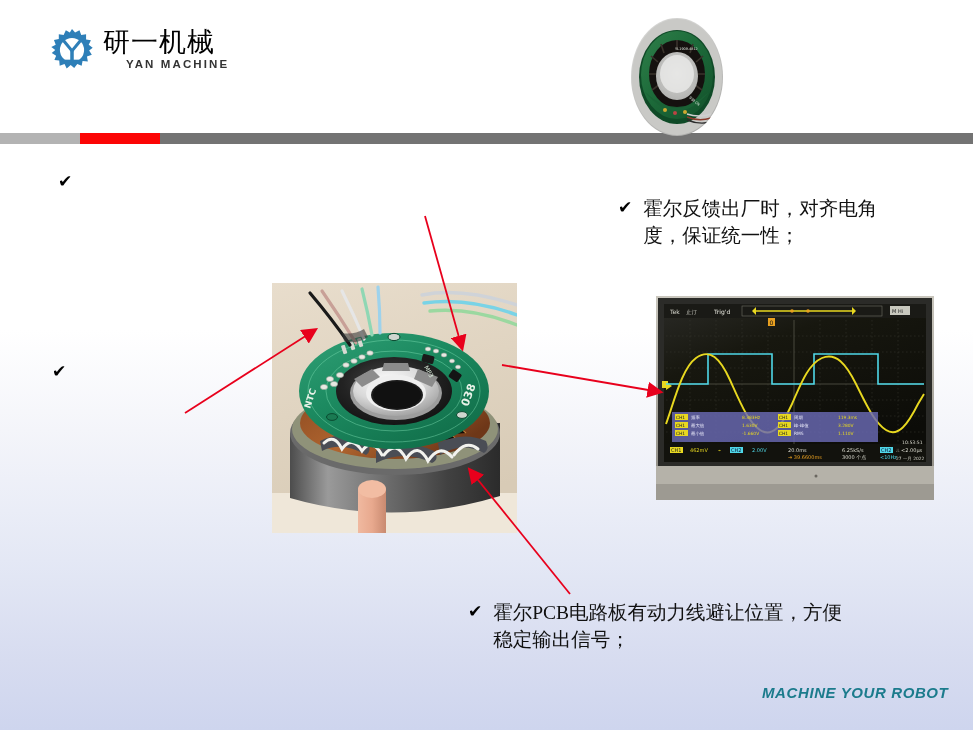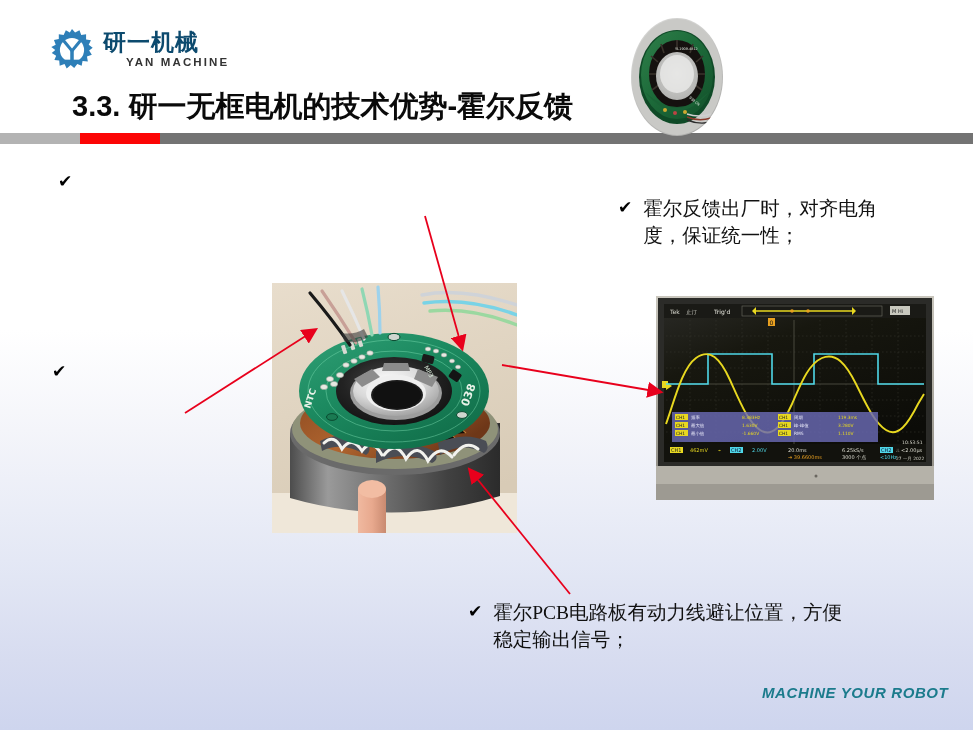--- a/index.html
+++ b/index.html
@@ -23,21 +23,21 @@
     background:#ffffff;
   }
   .logo-wrap {
     position:absolute; left:50px; top:28px;
     display:flex; align-items:center; gap:9px;
   }
   .logo-gear { width:44px; height:44px; display:block; }
   .logo-text { line-height:1; }
   .logo-cn {
     font-family:"Liberation Sans","DejaVu Sans",sans-serif;
-    font-weight:bold; font-size:23px; color:#0c4a6e;
+    font-weight:normal; font-size:27px; color:#000000;
     letter-spacing:1px;
   }
   .logo-en {
     font-family:"Liberation Sans","DejaVu Sans",sans-serif;
     font-weight:bold; font-size:11.5px; color:#333;
     letter-spacing:2.1px; margin-top:3px;margin-left:23px;
   }
   .company-name {
     position:absolute; left:733px; top:41px;
     font-family:"Liberation Sans","DejaVu Sans",sans-serif;
@@ -135,21 +135,20 @@
           <rect x="34" y="72" width="32" height="7" fill="#2e7fb8"></rect>
         </svg>
       </span>
       <span class="logo-text">
         <div class="logo-cn">研一机械</div>
         <div class="logo-en">YAN MACHINE</div>
       </span>
     </div>
 
 
-    <h1 class="slide-title">3.3. 研一无框电机的技术优势-霍尔反馈</h1>
   </div>
 
   <div class="header-photo">
     <svg width="92" height="118" viewBox="0 0 92 118">
       <defs>
         <radialGradient id="hpBg" cx="45%" cy="40%" r="75%">
           <stop offset="0%" stop-color="#f2f2f0"></stop>
           <stop offset="60%" stop-color="#cfcfcd"></stop>
           <stop offset="100%" stop-color="#8e8e8c"></stop>
         </radialGradient>

